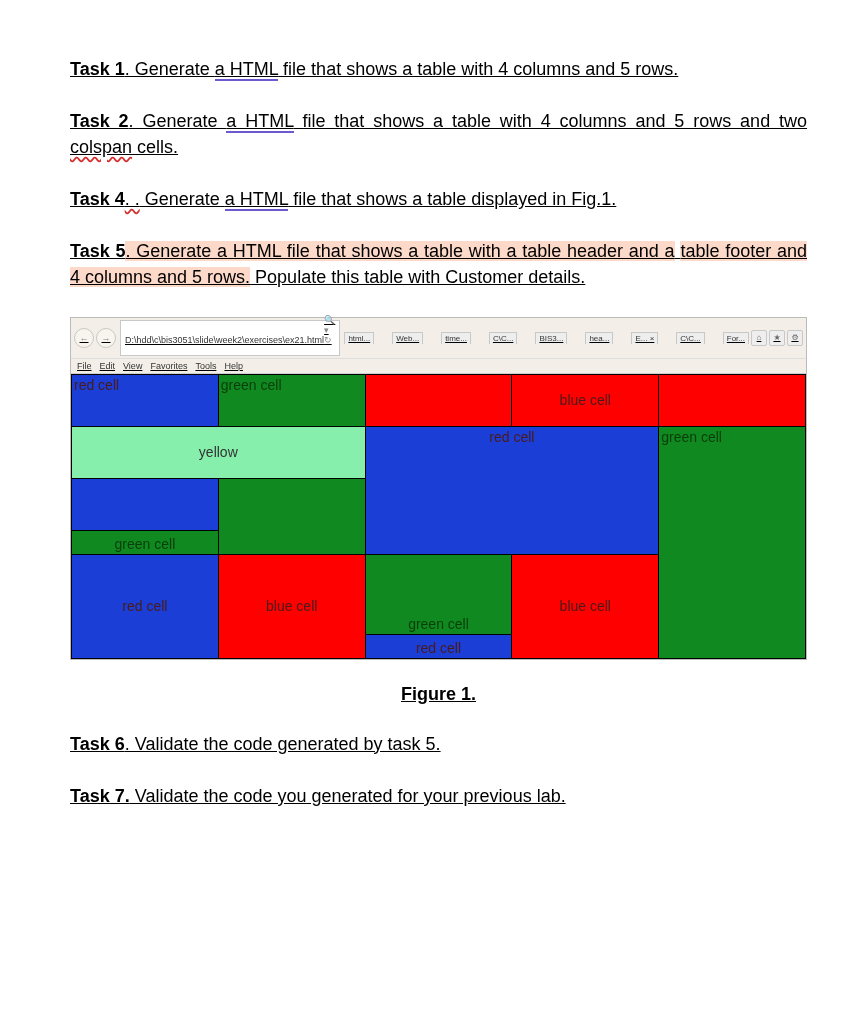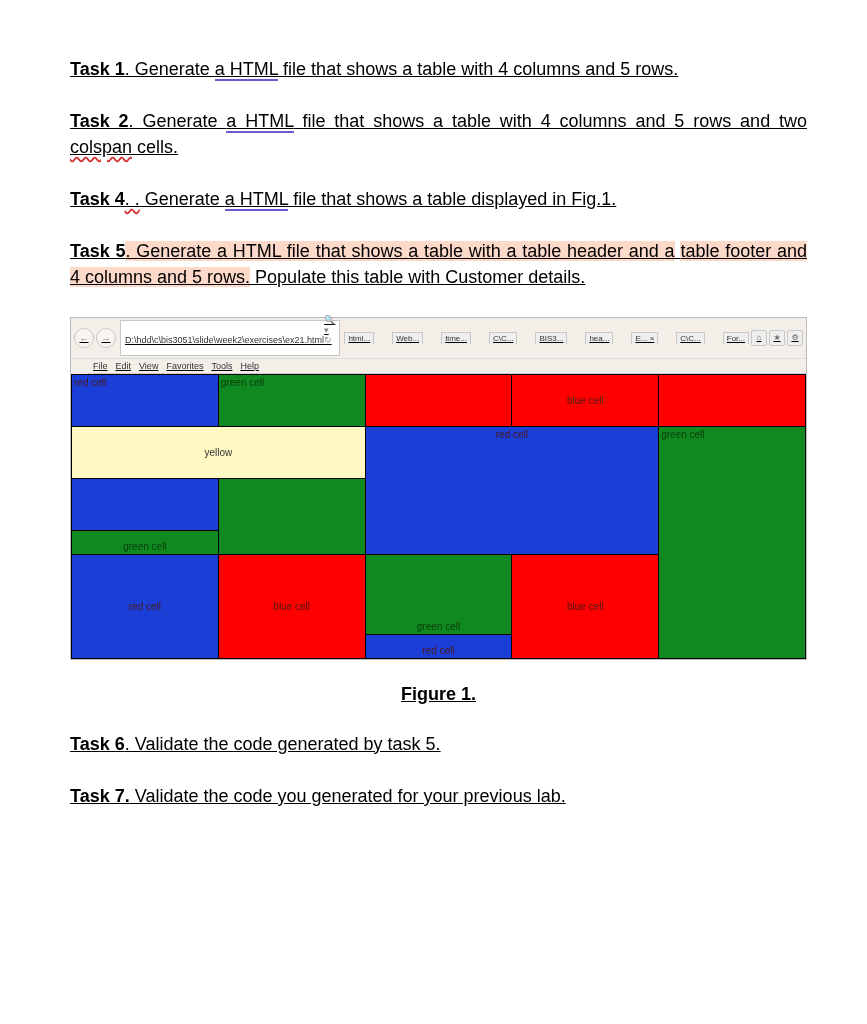--- a/index.html
+++ b/index.html
@@ -103,52 +103,51 @@
     align-items: center; justify-content: center;
     font-size: 8px;
     color: #666;
   }
   .menu-row {
     display: flex;
     gap: 8px;
     padding: 2px 6px;
     background: #f3efe8;
     border-bottom: 1px solid #cfcfcf;
-    margin-left: 16px;
   }
   .menu-item {
     font-size: 9px;
     color: #333;
   }
 
   
   table.fig {
     width: 100%;
     border-collapse: collapse;
     table-layout: fixed;
   }
   table.fig td {
     border: 1px solid #000;
-    font-size: 10px;
+    font-size: 14px;
     padding: 0;
     position: relative;
   }
   table.fig td > span.lbl {
     position: absolute;
     top: 2px; left: 2px;
   }
   table.fig td > span.lblc {
     position: absolute;
     left: 50%; top: 50%;
     transform: translate(-50%,-50%);
   }
   .c-blue   { background: #1b3fd6; }
   .c-green  { background: #108a20; }
   .c-red    { background: #fe0000; }
-  .c-cyan   { background: #fef9c3; }
+  .c-cyan   { background: #86efac; }
   .t-dark   { color: #4a1a1a; }
   .t-dkgrn  { color: #0a3d0a; }
 
   .fig-caption {
     text-align: center;
     font-weight: 700;
     margin: 14px 0 26px 0;
   }
 
 </style>

